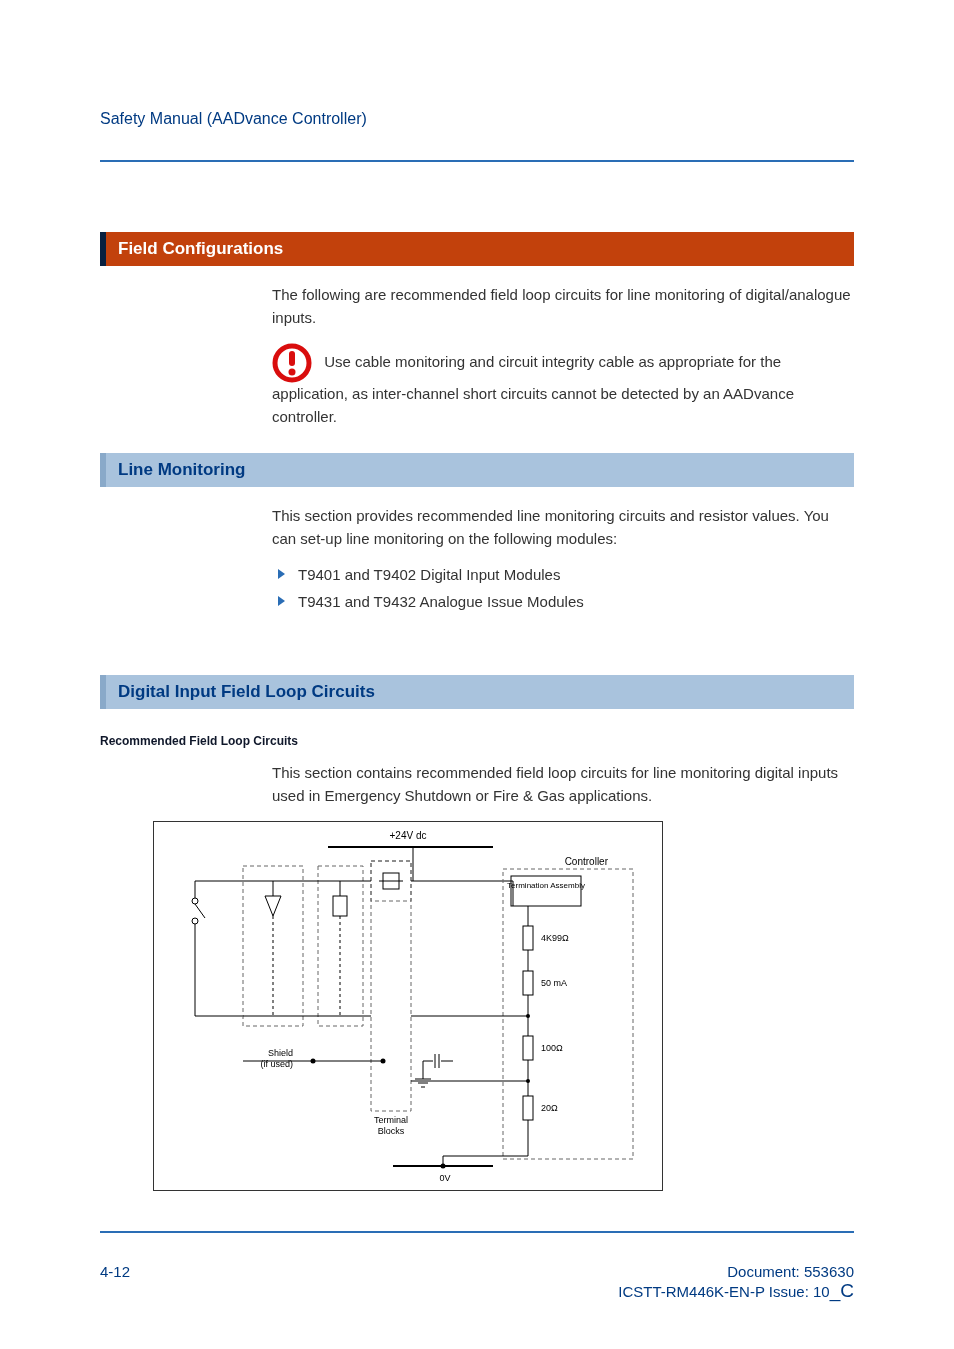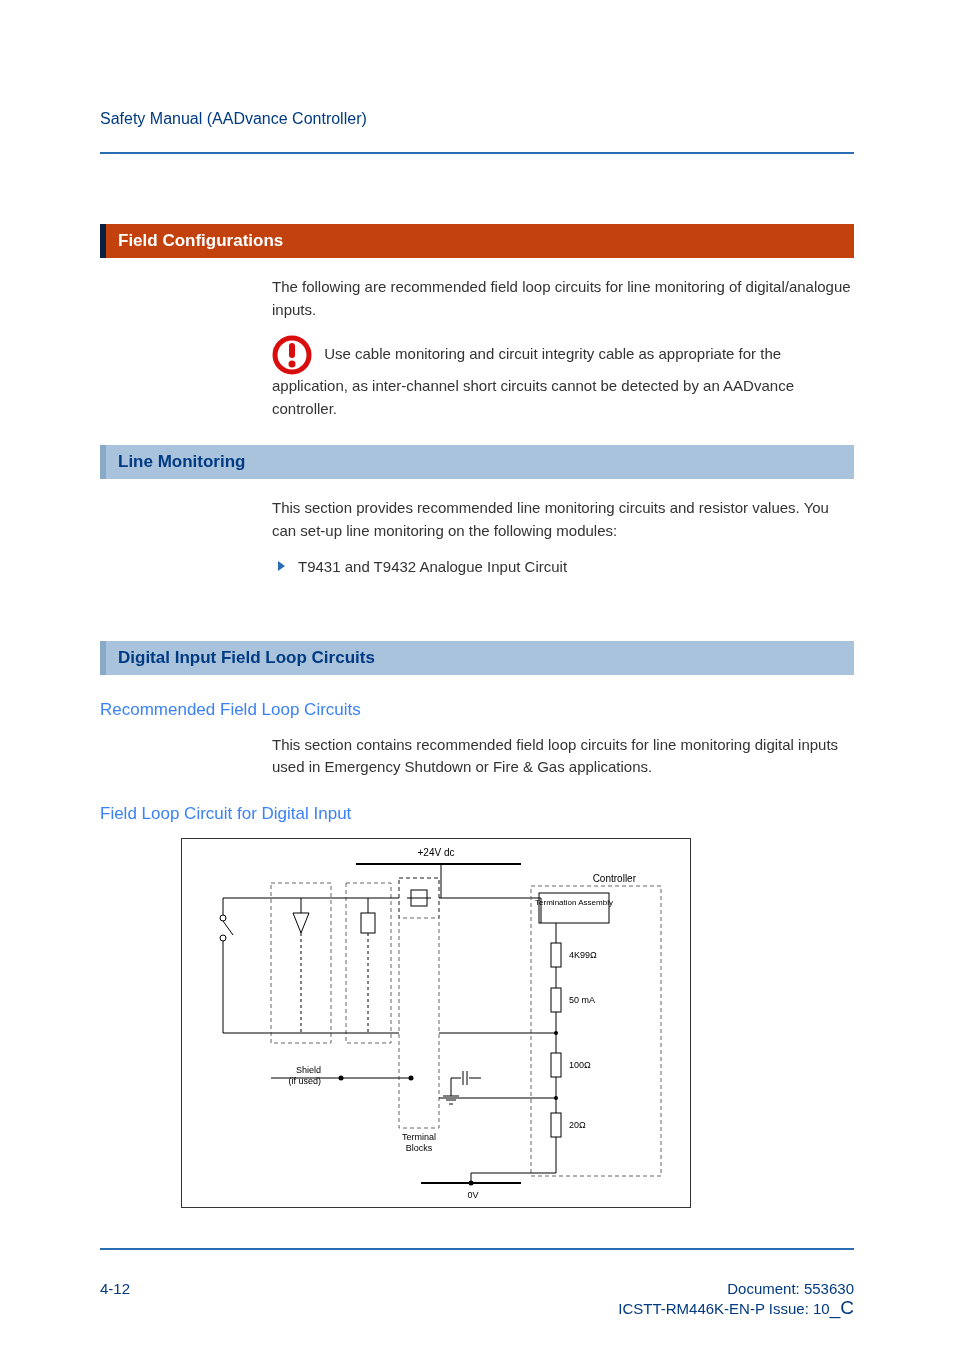--- a/index.html
+++ b/index.html
@@ -13,21 +13,21 @@
     width: 954px;
     min-height: 1349px;
     margin: 0 auto;
     padding: 110px 100px 60px 100px;
     box-sizing: border-box;
     position: relative;
   }
   .doc-header {
     color: #003a82;
     font-size: 16px;
-    margin-bottom: 24px;
+    margin-bottom: 32px;
   }
   .hr-line {
     border: none;
     border-top: 2px solid #2a6db5;
     margin: 0 0 70px 0;
   }
   .section-bar-dark {
     background: #c2410c;
     color: #fff;
     font-size: 17px;
@@ -86,27 +86,27 @@
     top: 5px;
     width: 0; height: 0;
     border-top: 5px solid transparent;
     border-bottom: 5px solid transparent;
     border-left: 7px solid #2a6db5;
   }
   .note-strong {
     font-weight: bold;
   }
   .subhead-blue {
-    color: #3b82f6;
-    font-size: 17px;
-    font-weight: normal;
+    color: #0f172a;
+    font-size: 12px;
+    font-weight: bold;
     margin: 25px 0 14px 0;
   }
   .diagram-wrap {
-    margin: 10px 0 0 81px;
+    margin: 10px 0 0 53px;
     text-align: center;
   }
   .diagram-wrap svg { display: block; }
   .footer-hr {
     border: none;
     border-top: 2px solid #2a6db5;
     margin: 40px 0 30px 0;
   }
   .footer-row {
     display: flex;
@@ -137,32 +137,32 @@
         </svg>
       </span>
       <span class="alert-text">Use cable monitoring and circuit integrity cable as appropriate for the application, as inter-channel short circuits cannot be detected by an AADvance controller.</span>
     </div>
   </div>
 
   <div class="section-bar-light">Line Monitoring</div>
   <div class="body-block">
     <p>This section provides recommended line monitoring circuits and resistor values. You can set-up line monitoring on the following modules:</p>
     <ul class="bullets">
-      <li><span class="tri"></span><span>T9431 and T9432 Analogue Input Circuit</span></li>
+      <li><span class="tri"></span><span>T9401 and T9402 Digital Input Modules</span></li>
+      <li><span class="tri"></span><span>T9431 and T9432 Analogue Issue Modules</span></li>
     </ul>
   </div>
 
   <div class="section-bar-light" style="margin-top:62px">Digital Input Field Loop Circuits</div>
 
   <div class="subhead-blue">Recommended Field Loop Circuits</div>
   <div class="body-block">
     <p>This section contains recommended field loop circuits for line monitoring digital inputs used in Emergency Shutdown or Fire &amp; Gas applications.</p>
   </div>
 
-  <div class="subhead-blue">Field Loop Circuit for Digital Input</div>
 
   <div class="diagram-wrap">
     <svg width="510" height="370" viewBox="0 0 510 370">
 
       <rect x="0.5" y="0.5" width="509" height="369" fill="none" stroke="#333" stroke-width="1"></rect>
 
       <text x="255" y="18" font-size="10" text-anchor="middle">+24V dc</text>
       <line x1="175" y1="26" x2="340" y2="26" stroke="#000" stroke-width="2"></line>
 
       <line x1="260" y1="26" x2="260" y2="60" stroke="#000"></line>

